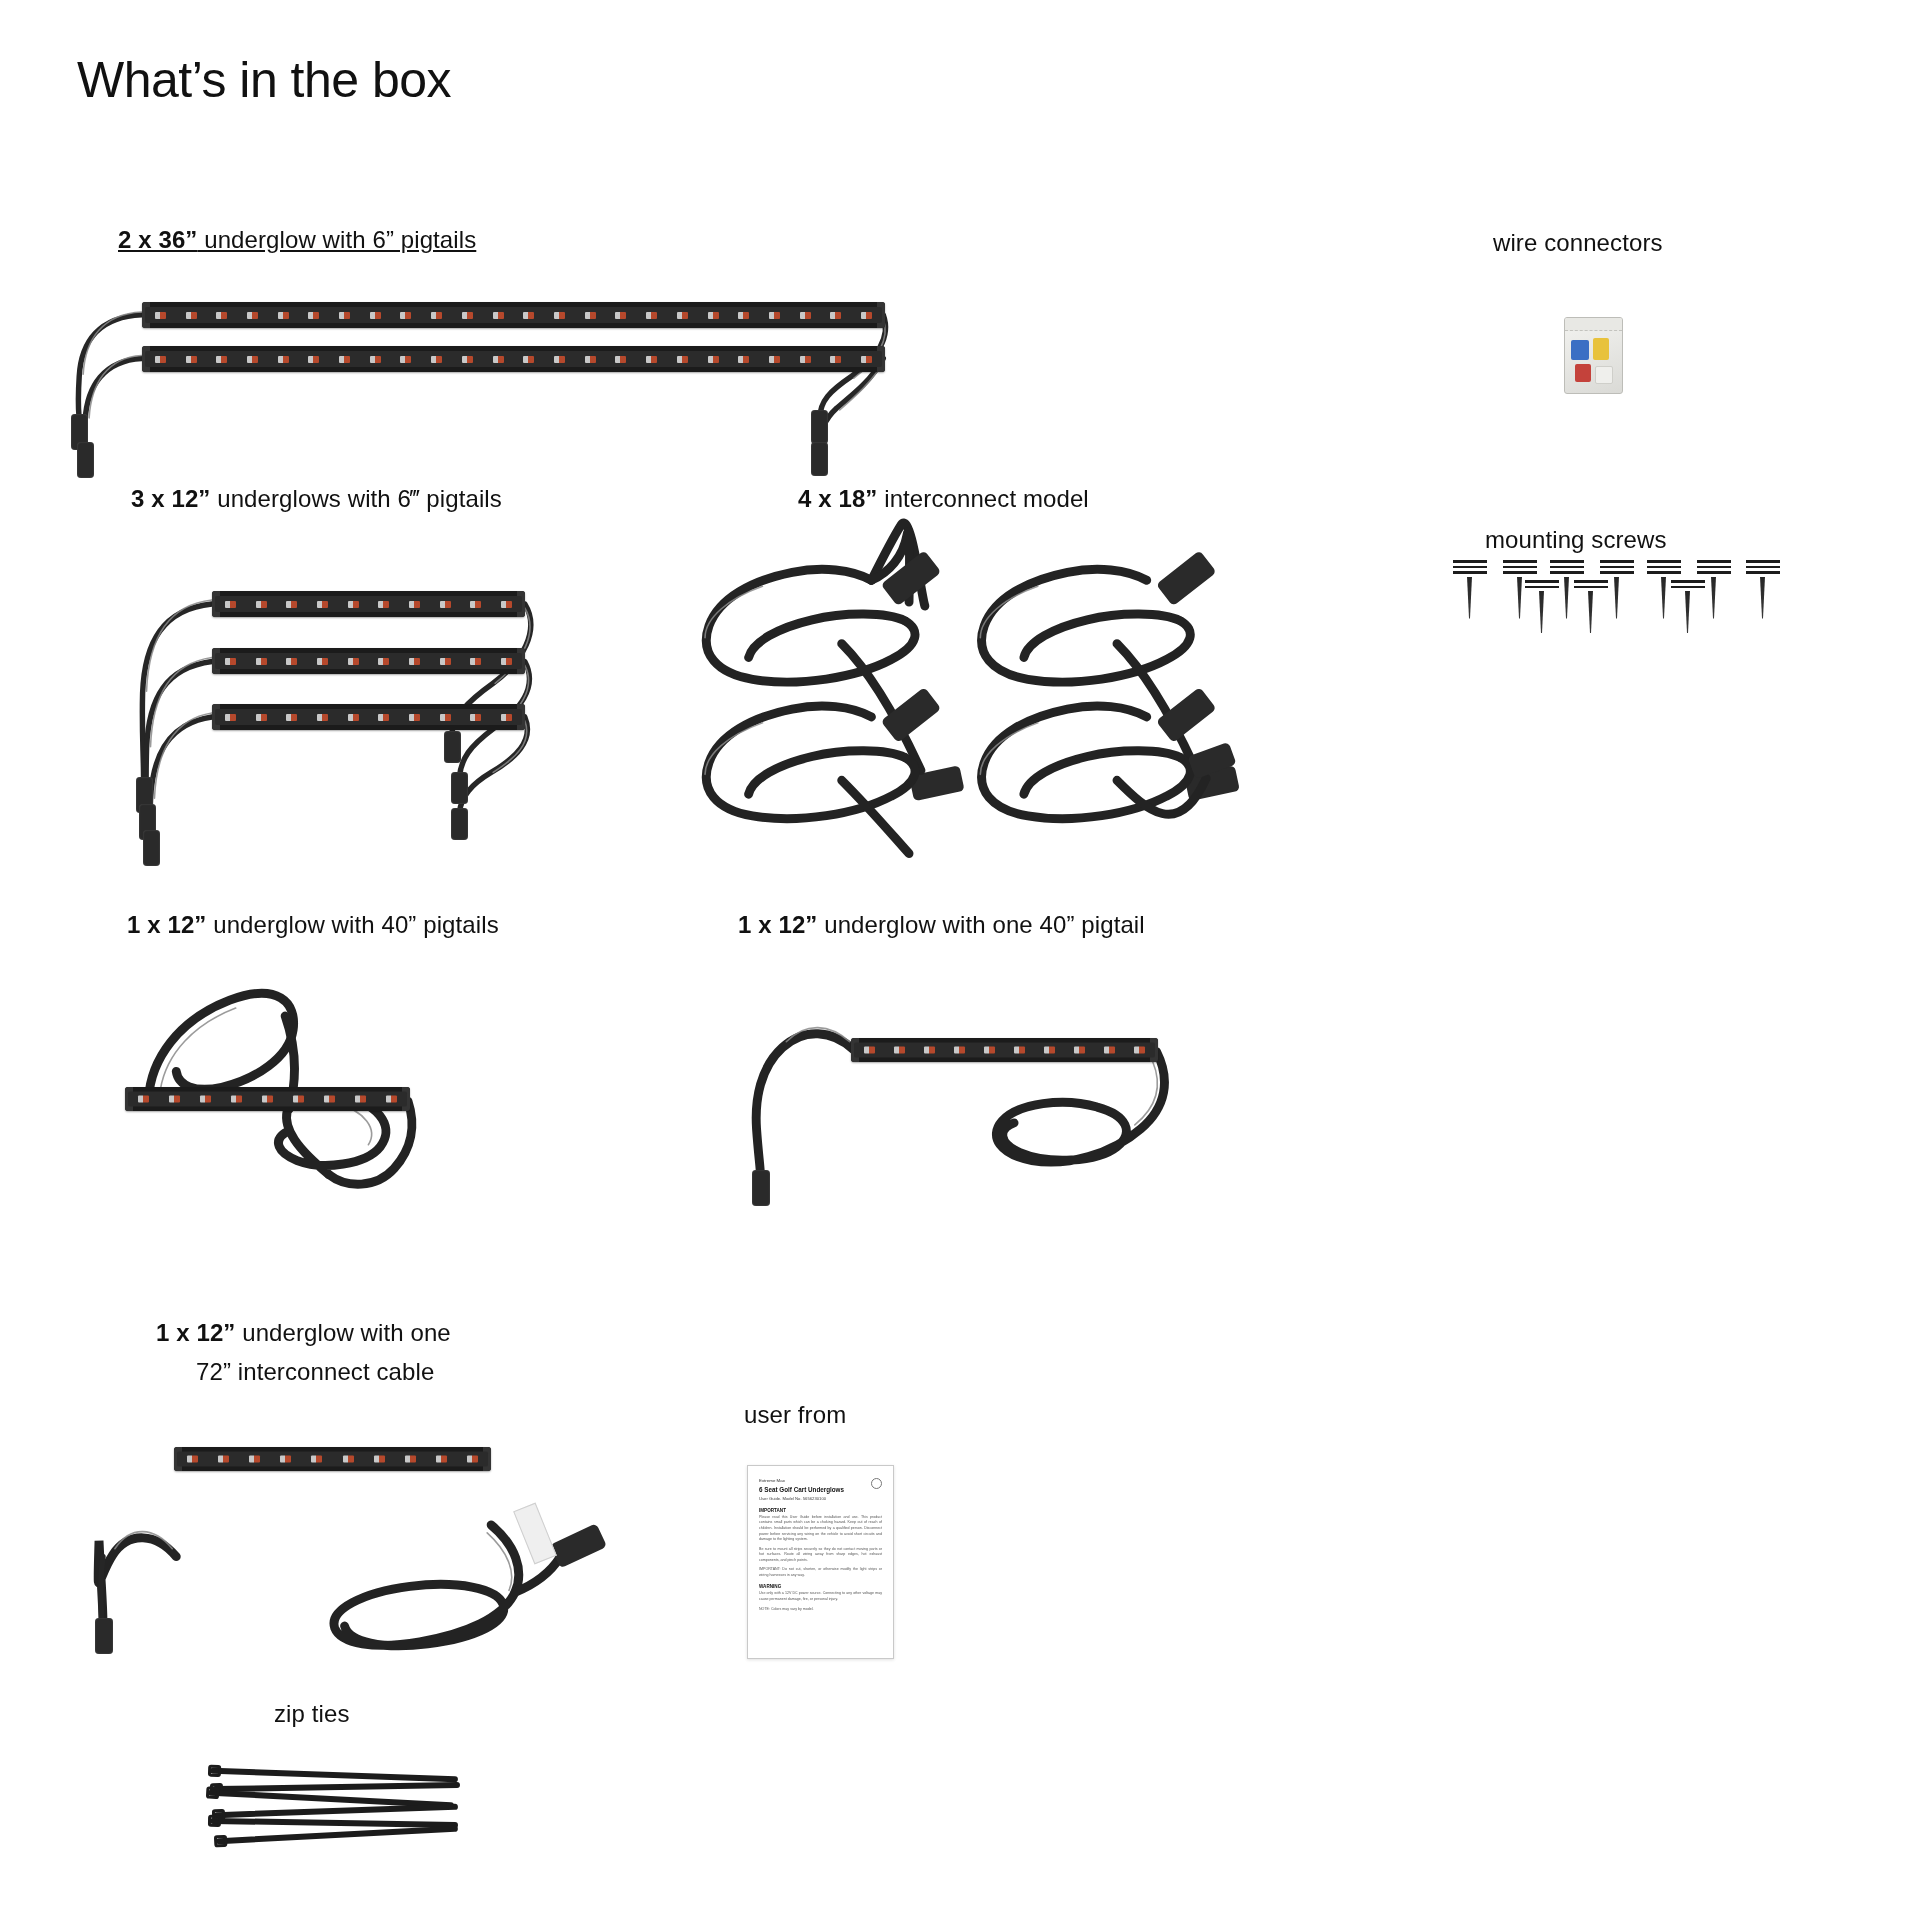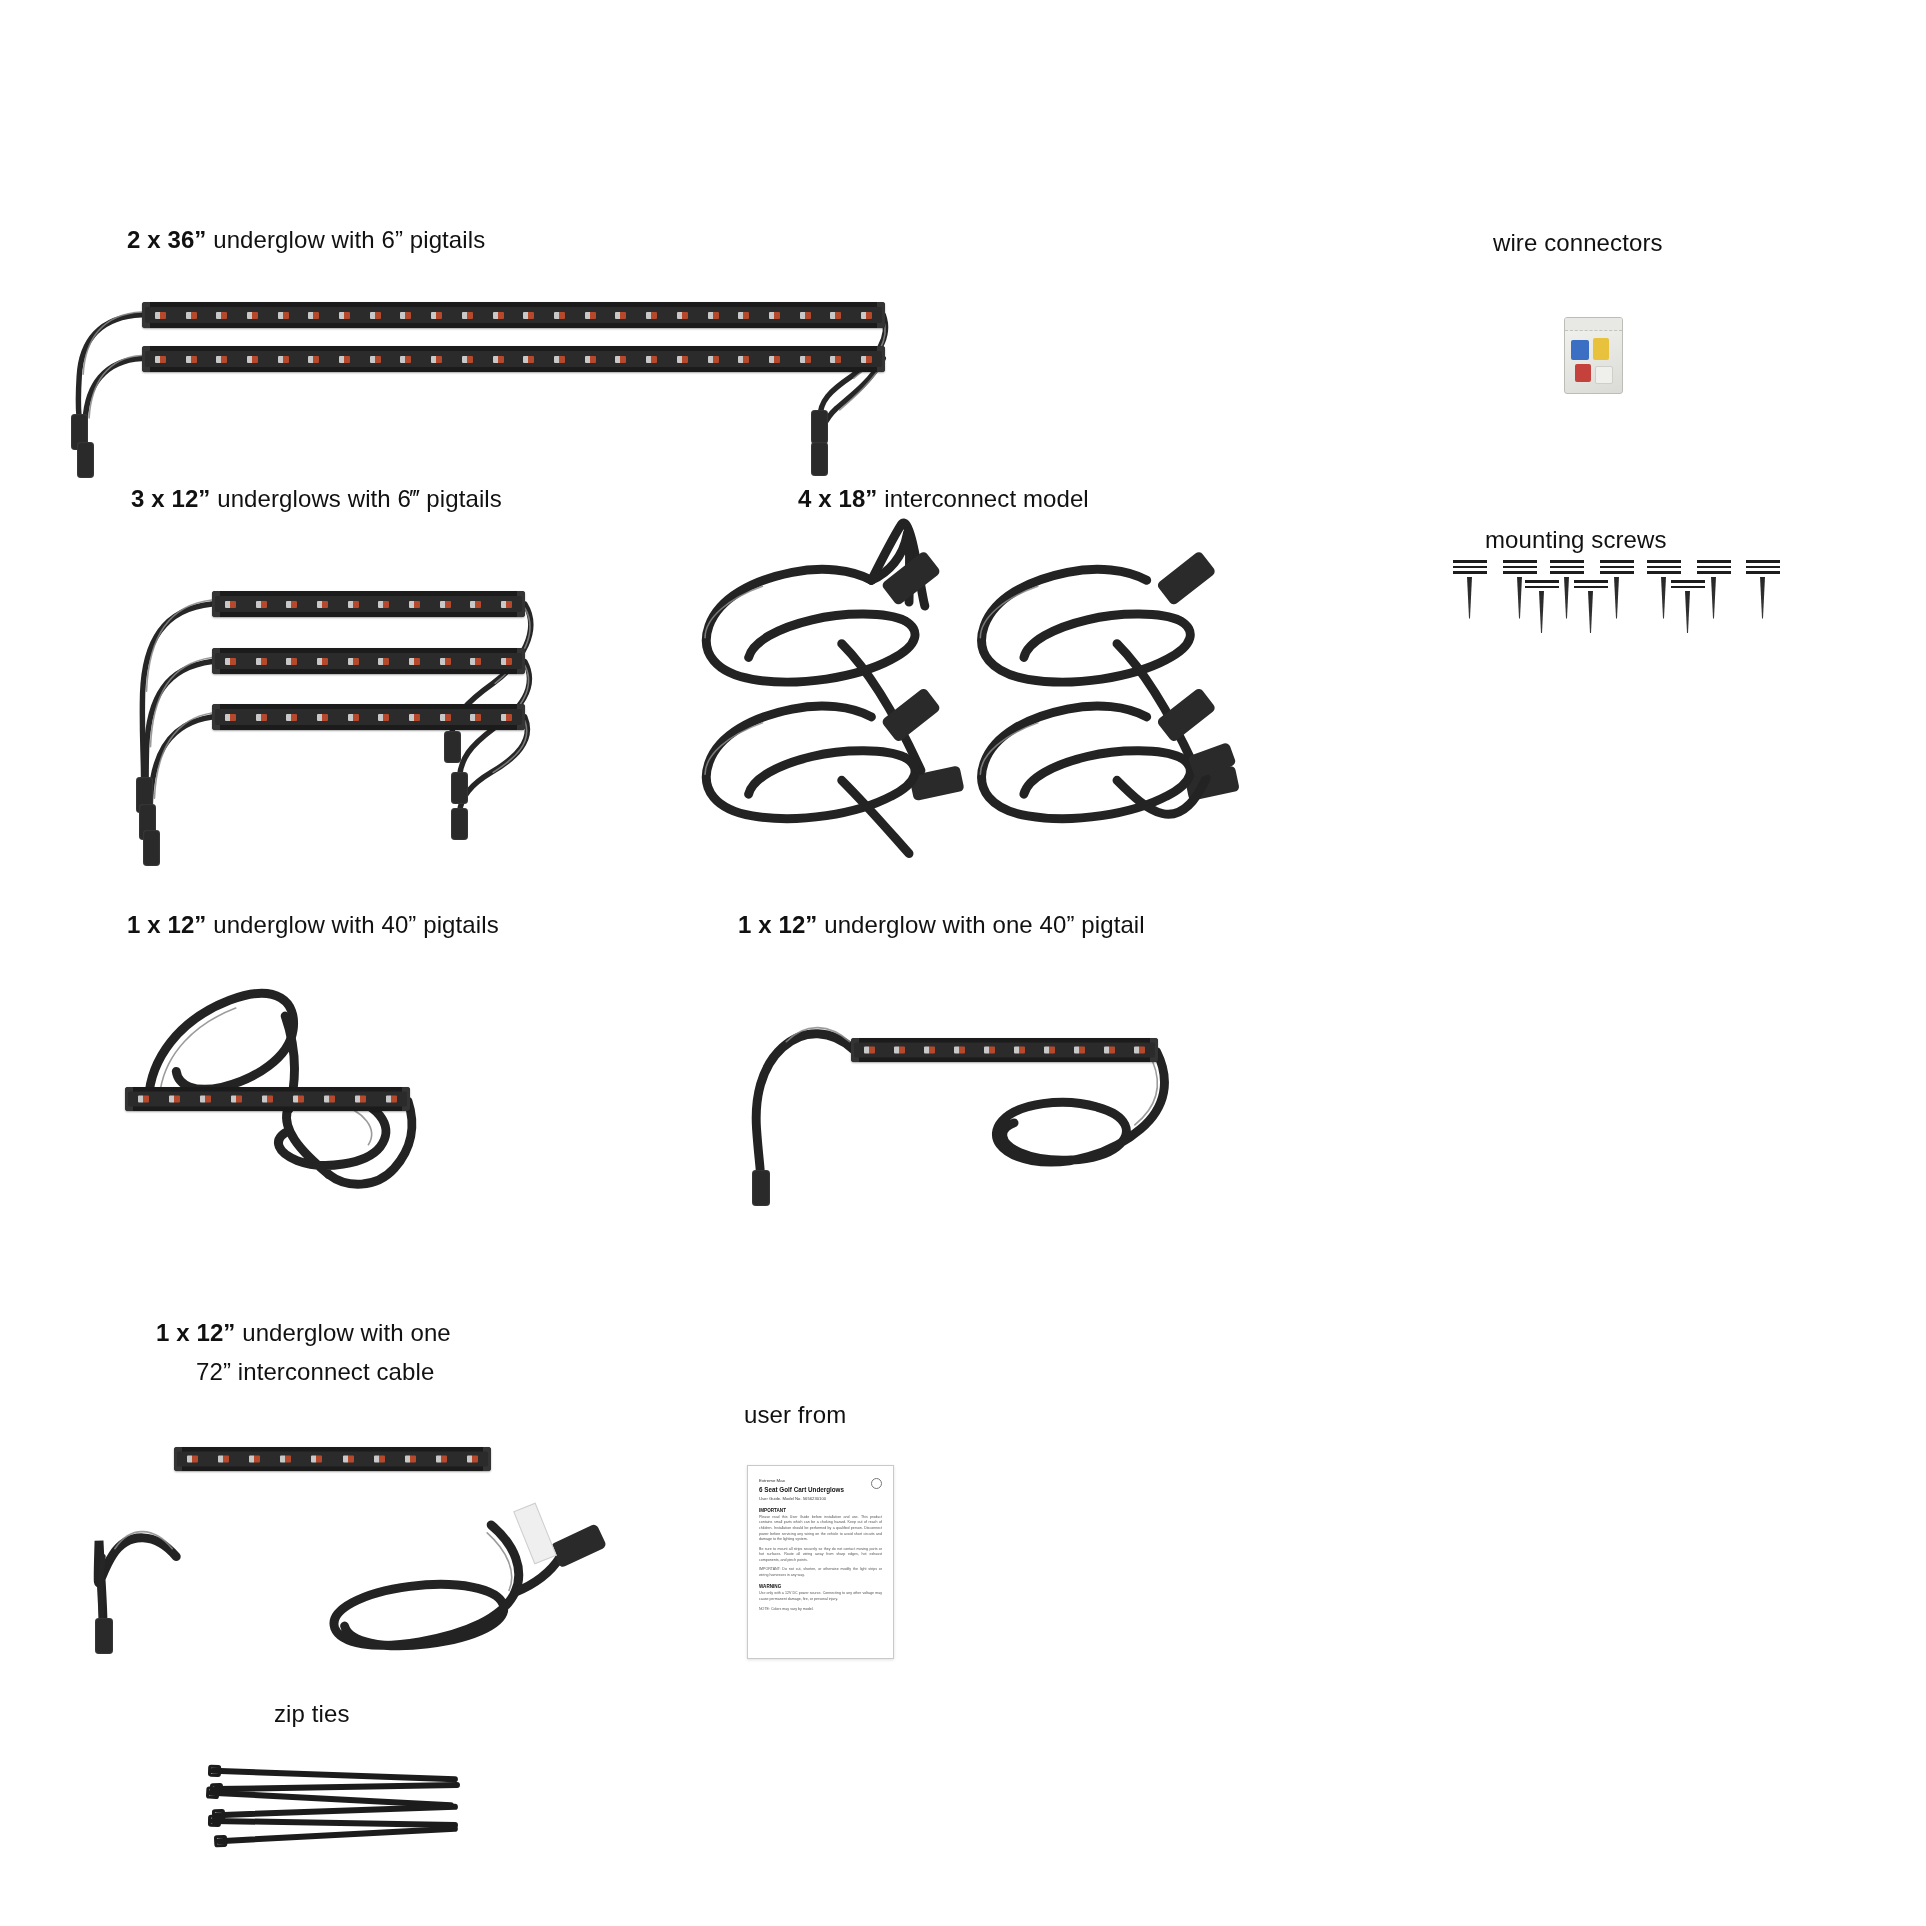--- a/index.html
+++ b/index.html
@@ -244,22 +244,23 @@
     border-radius: 3px;
     background: transparent;
     box-sizing: border-box;
   }
 </style>
 </head>
 <body>
 
 <div class="page">
 
-
-  <div class="label" style="left:127px; top:226px;">
+  <div class="title">What’s in the box</div>
+
+  <div class="label" style="left:118px; top:226px;text-decoration:underline;">
     <b>2 x 36”</b><span> underglow with 6” pigtails</span>
   </div>
 
   <div class="label" style="left:131px; top:485px;">
     <b>3 x 12”</b><span> underglows with 6‴ pigtails</span>
   </div>
 
   <div class="label" style="left:798px; top:485px;">
     <b>4 x 18”</b><span> interconnect model</span>
   </div>

